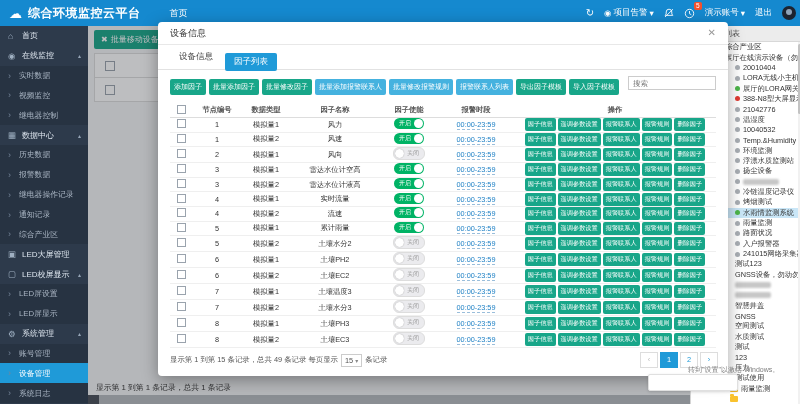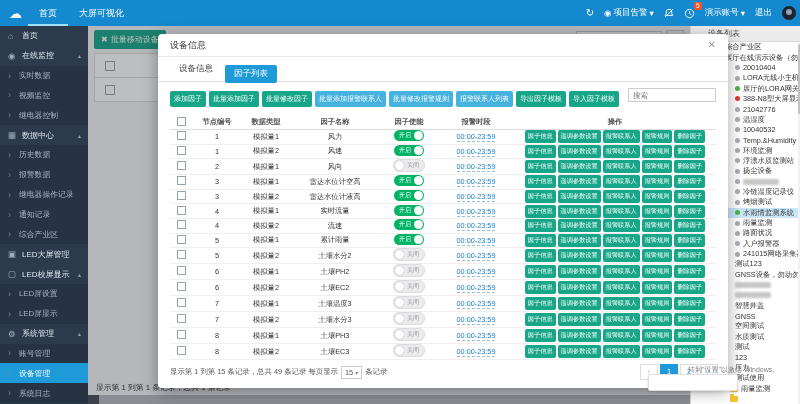--- a/index.html
+++ b/index.html
@@ -57,21 +57,21 @@
   .t-item.group2{padding-left:44px;}
   .t-item.folder{padding-left:39px;}
   .t-item.sel{background:#c9e6f7;}
   .dot{width:5px;height:5px;border-radius:50%;margin-right:3px;flex:none;}
   .blur-bar{width:36px;height:6px;background:#c7c7c7;border-radius:2px;filter:blur(1px);flex:none;}
   .folder-ico{width:8px;height:6px;background:#f9c22e;border-radius:1px;margin-right:3px;flex:none;position:relative;}
   .folder-ico:before{content:"";position:absolute;top:-2px;left:0;width:4px;height:2px;background:#f9c22e;border-radius:1px 1px 0 0;}
   .p-scroll{position:absolute;right:0;top:16px;bottom:0;width:3px;background:#f1f1f1;}
   .p-thumb{position:absolute;top:2px;width:3px;height:70px;background:#c3c3c3;border-radius:2px;}
   
-  .modal{position:absolute;left:158px;top:34px;width:570px;height:354px;background:#fff;border-radius:4px;
+  .modal{position:absolute;left:158px;top:22px;width:570px;height:354px;background:#fff;border-radius:4px;
          box-shadow:0 4px 16px rgba(0,0,0,.35);z-index:10;}
   .mo-title{height:22px;border-bottom:1px solid #e8e8e8;font-size:9px;color:#333;line-height:22px;padding:0 12px;}
   .mo-close{float:right;color:#999;font-size:10px;cursor:pointer;}
   .mo-tabs{height:24px;border-bottom:1px solid #e2e2e2;padding:0 12px;display:flex;align-items:center;gap:3px;}
   .mo-tab{font-size:8.5px;color:#444;padding:3px 9px;cursor:pointer;border-radius:2px;}
   .mo-tab.active{background:#1f9ad8;color:#fff;margin-top:10px;}
   .mo-toolbar{height:25px;padding:5px 12px 0;position:relative;white-space:nowrap;}
   .mbtn{display:inline-block;font-size:7px;color:#fff;border-radius:2px;padding:3px 4px;margin-right:3px;cursor:pointer;}
   .mbtn.green{background:#18a689;}
   .mbtn.blue{background:#45b2df;}
@@ -107,22 +107,22 @@
                border:1px solid #e0e0e0;border-radius:2px;box-shadow:0 1px 3px rgba(0,0,0,.15);z-index:25;}
   .watermark{position:absolute;left:688px;top:363px;z-index:30;color:#7e7e7e;pointer-events:none;}
   .wm1{font-size:11px;}
   .wm2{font-size:7px;margin-top:2px;}
 </style>
 </head>
 <body>
 
 <div class="topbar">
   <span class="cloud">☁</span>
+  <span class="brand">综合环境监控云平台</span>
   <span class="nav-item active">首页</span>
-  <span class="nav-item">大屏可视化</span>
   <div class="tb-right">
     <span class="tb-ico">↻</span>
     <span class="tb-menu">
       <span>◉</span>
       <span>项目告警</span>
       <span>▾</span>
     </span>
     <span class="tb-ico">
       <svg width="10" height="10" viewBox="0 0 10 10">
         <path d="M5 1.2a2.8 2.8 0 0 0-2.8 2.8v2L1.2 7.4h7.6L7.8 6V4A2.8 2.8 0 0 0 5 1.2z" fill="none" stroke="#fff" stroke-width="0.9"></path>

